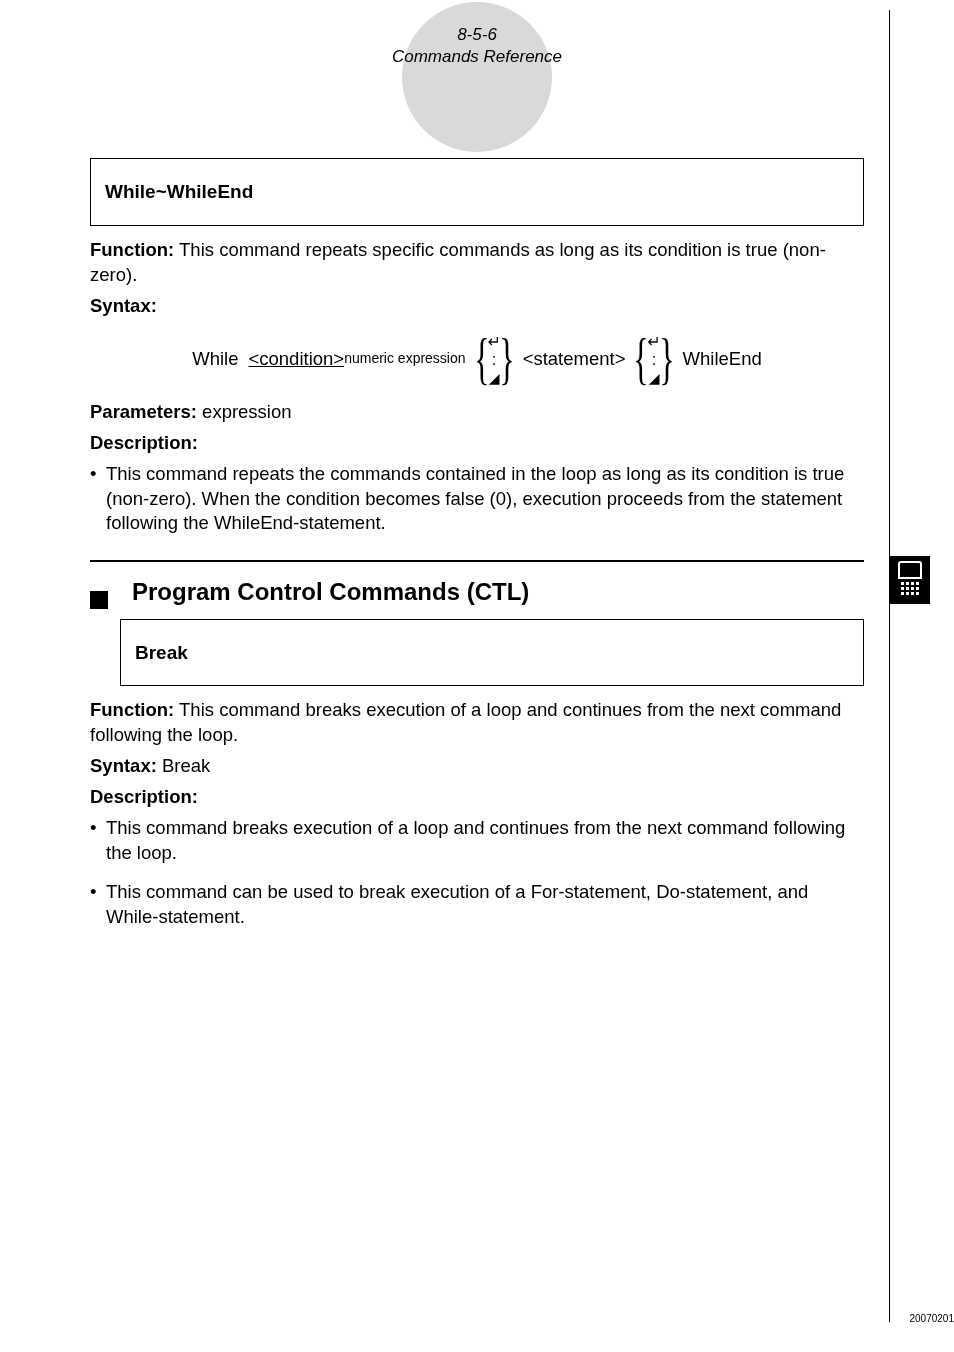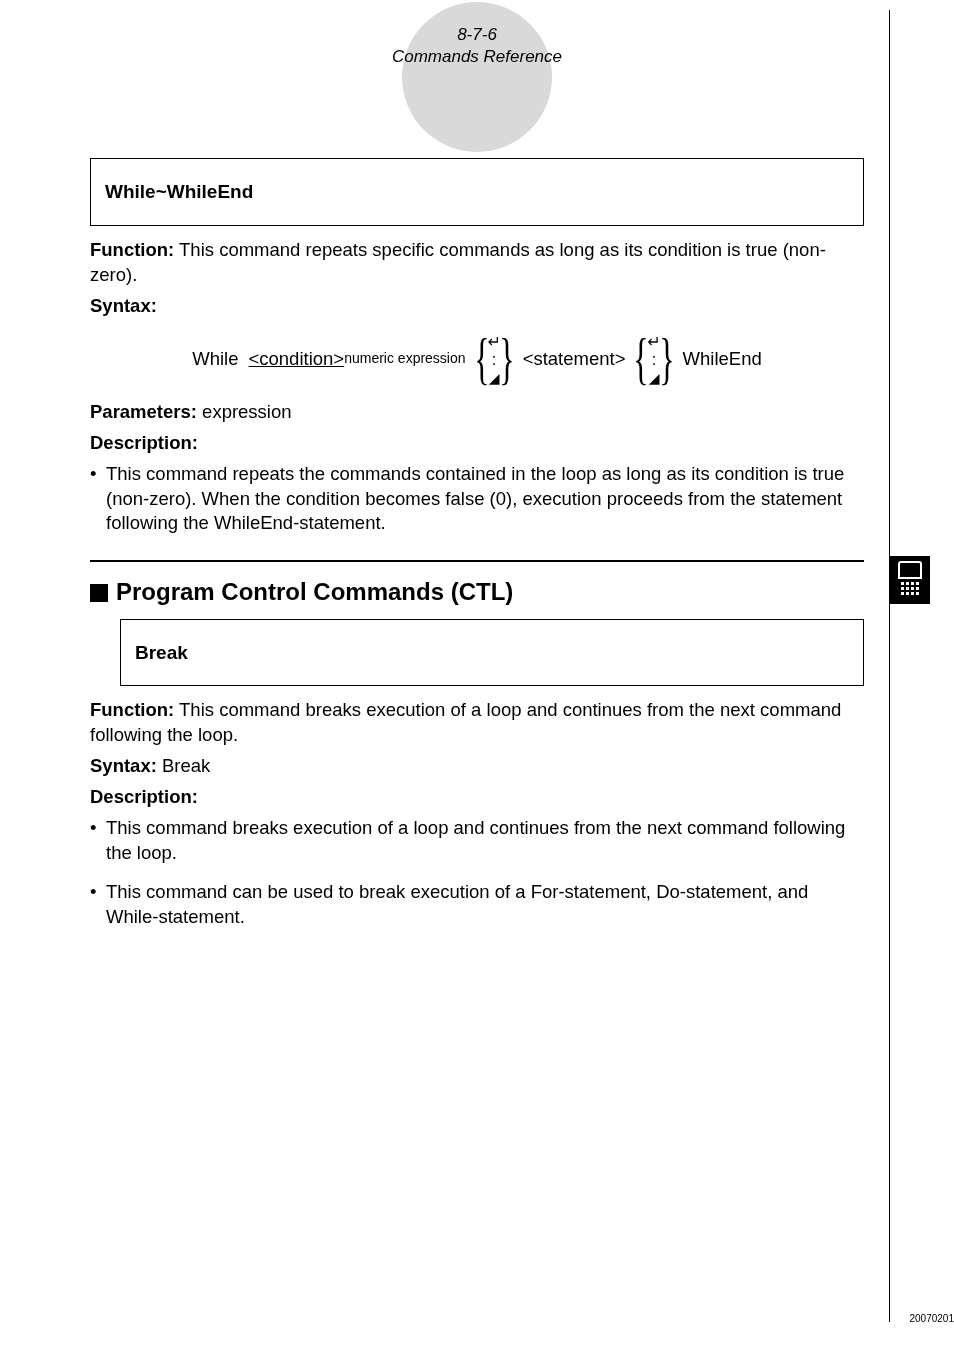--- a/index.html
+++ b/index.html
@@ -101,22 +101,22 @@
   }
   .hr-thick {
     border: none;
     border-top: 2.5px solid #000;
     margin: 24px 0 14px 0;
   }
   .section-title {
     font-size: 24px;
     font-weight: bold;
     display: flex;
-    align-items: center;
-    gap: 8px;
+    align-items: flex-end;
+    gap: 24px;
     margin-bottom: 10px;
   }
   .black-square {
     width: 18px;
     height: 18px;
     background: #000;
     display: inline-block;
   }
   .side-icon {
     position: absolute;
@@ -166,21 +166,21 @@
   .triangle { font-size: 14px; }
 </style>
 </head>
 <body>
 
 <div class="right-border"></div>
 
 <div class="page-header">
   <div class="header-circle"></div>
   <div class="header-text">
-    <div>8-7-6</div>
+    <div>8-5-6</div>
     <div>Commands Reference</div>
   </div>
 </div>
 
 <div class="content">
 
   <div class="command-box">
     <span>While~WhileEnd</span>
   </div>
 

